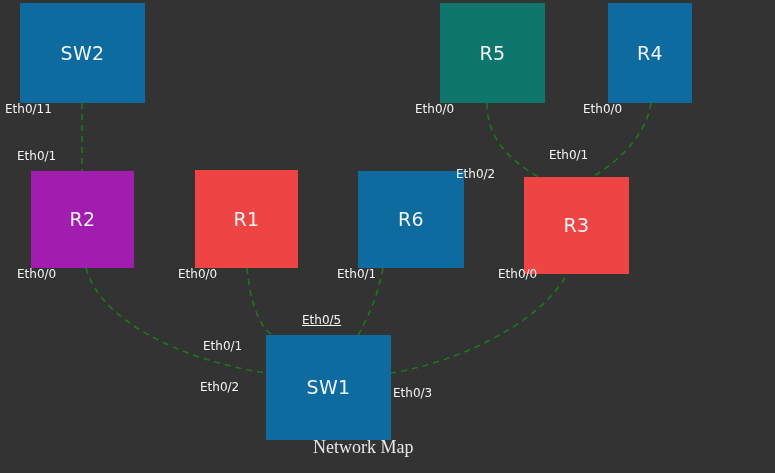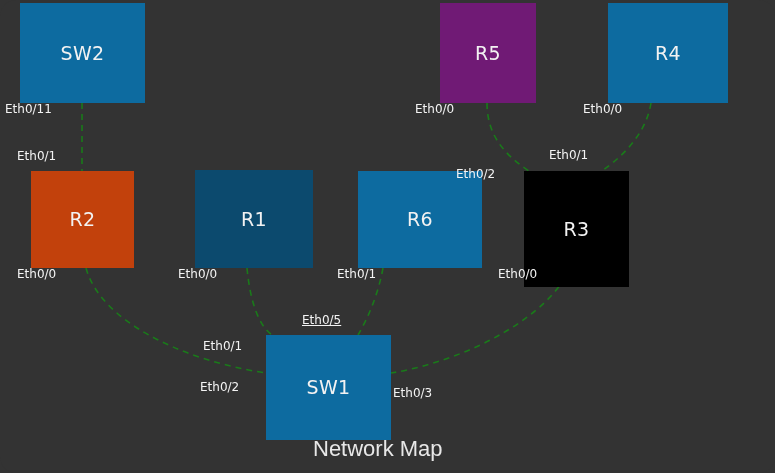--- a/index.html
+++ b/index.html
@@ -46,22 +46,22 @@
     color: #f4f4f4;
     font-size: 12px;
     font-family: "DejaVu Sans", "Liberation Sans", sans-serif;
     white-space: nowrap;
     line-height: 1;
     user-select: none;
   }
   .diagram-title {
     position: absolute;
     color: #e8e8e8;
-    font-size: 22px;
-    font-family: Liberation Sans, sans-serif;
+    font-size: 18px;
+    font-family: Liberation Serif, serif;
     white-space: nowrap;
     line-height: 1;
     user-select: none;
   }
 </style>
 </head>
 <body>
 
 <div id="canvas" style="width: 775px; height: 473px; background: rgb(51, 51, 51);">
 
@@ -72,36 +72,36 @@
       <path d="M 86 268 C 100 320, 180 360, 266 373" fill="none" stroke="#1a7a1a" stroke-width="1.6" stroke-dasharray="6 5"></path>
       <path d="M 247 268 C 250 300, 258 325, 272 335" fill="none" stroke="#1a7a1a" stroke-width="1.6" stroke-dasharray="6 5"></path>
       <path d="M 383 268 C 378 295, 368 318, 358 335" fill="none" stroke="#1a7a1a" stroke-width="1.6" stroke-dasharray="6 5"></path>
       <path d="M 570 268 C 550 315, 470 360, 391 373" fill="none" stroke="#1a7a1a" stroke-width="1.6" stroke-dasharray="6 5"></path>
     </svg>
 
   <div id="node-layer">
       <div class="node" style="left: 20px; top: 3px; width: 125px; height: 100px; background: rgb(13, 107, 160);">
         <span class="node-label" style="color: rgb(242, 242, 242);">SW2</span>
       </div>
-      <div class="node" style="left: 440px; top: 3px; width: 96px; height: 100px; background: #701a75;">
+      <div class="node" style="left: 440px; top: 3px; width: 105px; height: 100px; background: #0f766e;">
         <span class="node-label" style="color: rgb(242, 242, 242);">R5</span>
       </div>
-      <div class="node" style="left: 608px; top: 3px; width: 120px; height: 100px; background: rgb(13, 107, 160);">
+      <div class="node" style="left: 608px; top: 3px; width: 84px; height: 100px; background: rgb(13, 107, 160);">
         <span class="node-label" style="color: rgb(242, 242, 242);">R4</span>
       </div>
-      <div class="node" style="left: 31px; top: 171px; width: 103px; height: 97px; background: #c2410c;">
+      <div class="node" style="left: 31px; top: 171px; width: 103px; height: 97px; background: #a21caf;">
         <span class="node-label" style="color: rgb(242, 242, 242);">R2</span>
       </div>
-      <div class="node" style="left: 195px; top: 170px; width: 118px; height: 98px; background: #0c4a6e;">
+      <div class="node" style="left: 195px; top: 170px; width: 103px; height: 98px; background: #ef4444;">
         <span class="node-label" style="color: rgb(242, 242, 242);">R1</span>
       </div>
-      <div class="node" style="left: 358px; top: 171px; width: 124px; height: 97px; background: rgb(13, 107, 160);">
+      <div class="node" style="left: 358px; top: 171px; width: 106px; height: 97px; background: rgb(13, 107, 160);">
         <span class="node-label" style="color: rgb(242, 242, 242);">R6</span>
       </div>
-      <div class="node" style="left: 524px; top: 171px; width: 105px; height: 116px; background: #000000;">
+      <div class="node" style="left: 524px; top: 177px; width: 105px; height: 97px; background: #ef4444;">
         <span class="node-label" style="color: rgb(242, 242, 242);">R3</span>
       </div>
       <div class="node" style="left: 266px; top: 335px; width: 125px; height: 105px; background: rgb(13, 107, 160);">
         <span class="node-label" style="color: rgb(242, 242, 242);">SW1</span>
       </div>
     </div>
 
   <div id="port-layer">
       <div class="port-label" style="left: 5px; top: 103px; color: rgb(244, 244, 244);">Eth0/11</div>
       <div class="port-label" style="left: 17px; top: 150px; color: rgb(244, 244, 244);">Eth0/1</div>

